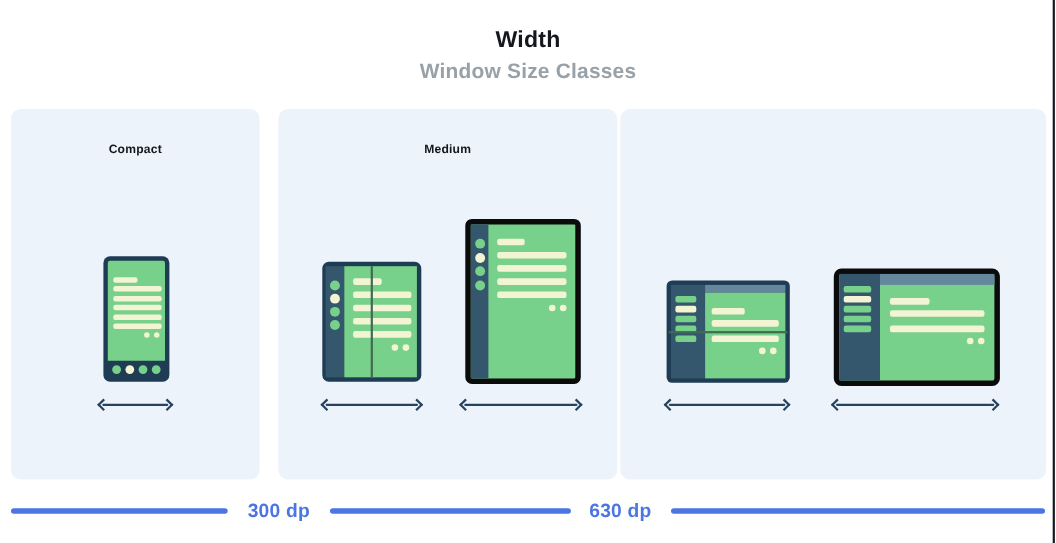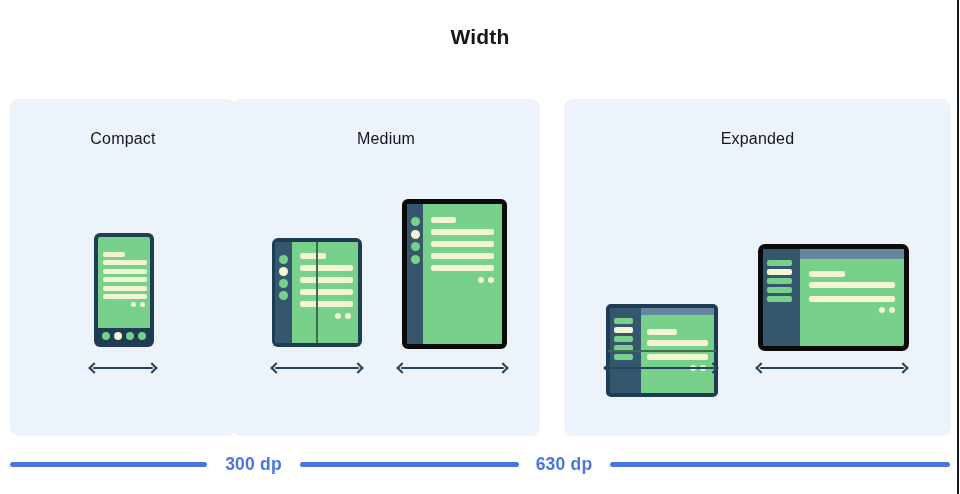--- a/index.html
+++ b/index.html
@@ -9,23 +9,23 @@
   }
   html,body{margin:0;padding:0;background:#fff;}
   #canvas{position:relative;width:960px;height:494px;background:#fff;overflow:hidden;
     font-family:"Liberation Sans",sans-serif;}
   .header{position:absolute;top:25px;left:0;width:960px;text-align:center;}
   .title{font-size:21px;font-weight:700;color:var(--ink);line-height:23px;letter-spacing:.2px;}
   .subtitle{font-size:19px;font-weight:700;color:var(--gray);margin-top:7px;letter-spacing:.2px;}
 
   .panel{position:absolute;top:99px;height:337px;background:var(--panel);border-radius:9px;}
   .p1{left:10px;width:226px;}
-  .p2{left:232px;width:308px;}
+  .p2{left:253px;width:308px;}
   .p3{left:564px;width:387px;}
-  .plabel{text-align:center;padding-top:31px;font-size:16px;font-weight:400;color:var(--ink);letter-spacing:.2px;}
+  .plabel{text-align:center;padding-top:31px;font-size:11px;font-weight:700;color:var(--ink);letter-spacing:.2px;}
 
   .device{position:absolute;box-sizing:border-box;}
   .ln{height:5px;background:var(--cream);border-radius:2px;}
   .dotrow{display:flex;justify-content:flex-end;gap:4px;}
   .dot{width:5px;height:5px;border-radius:50%;background:var(--cream);}
   .c{border-radius:50%;background:var(--green);flex:0 0 auto;}
   .c.w{background:var(--cream);}
   .bar{height:6px;border-radius:2px;background:var(--green);flex:0 0 auto;}
   .bar.w{background:var(--cream);}
 
@@ -116,20 +116,21 @@
 
   .edge{position:absolute;top:0;bottom:0;right:1px;width:2px;background:var(--edge);}
 </style>
 </head>
 <body>
 
 <div id="canvas">
 
   <div class="header">
     <div class="title">Width</div>
+    <div class="subtitle">Window Size Classes</div>
   </div>
 
   <section class="panel p1">
     <div class="plabel">Compact</div>
 
     <div class="device phone">
       <div class="screen">
         <div class="ln short"></div>
         <div class="ln"></div>
         <div class="ln"></div>
@@ -206,21 +207,20 @@
       <i class="head-r"></i>
     </div>
     <div class="arrow a3">
       <i class="shaft"></i>
       <i class="head-l"></i>
       <i class="head-r"></i>
     </div>
   </section>
 
   <section class="panel p3">
-    <div class="plabel">Expanded</div>
 
     <div class="device fold-e">
       <div class="railbars">
         <span class="bar"></span>
         <span class="bar w"></span>
         <span class="bar"></span>
         <span class="bar"></span>
         <span class="bar"></span>
       </div>
       <div class="main">

